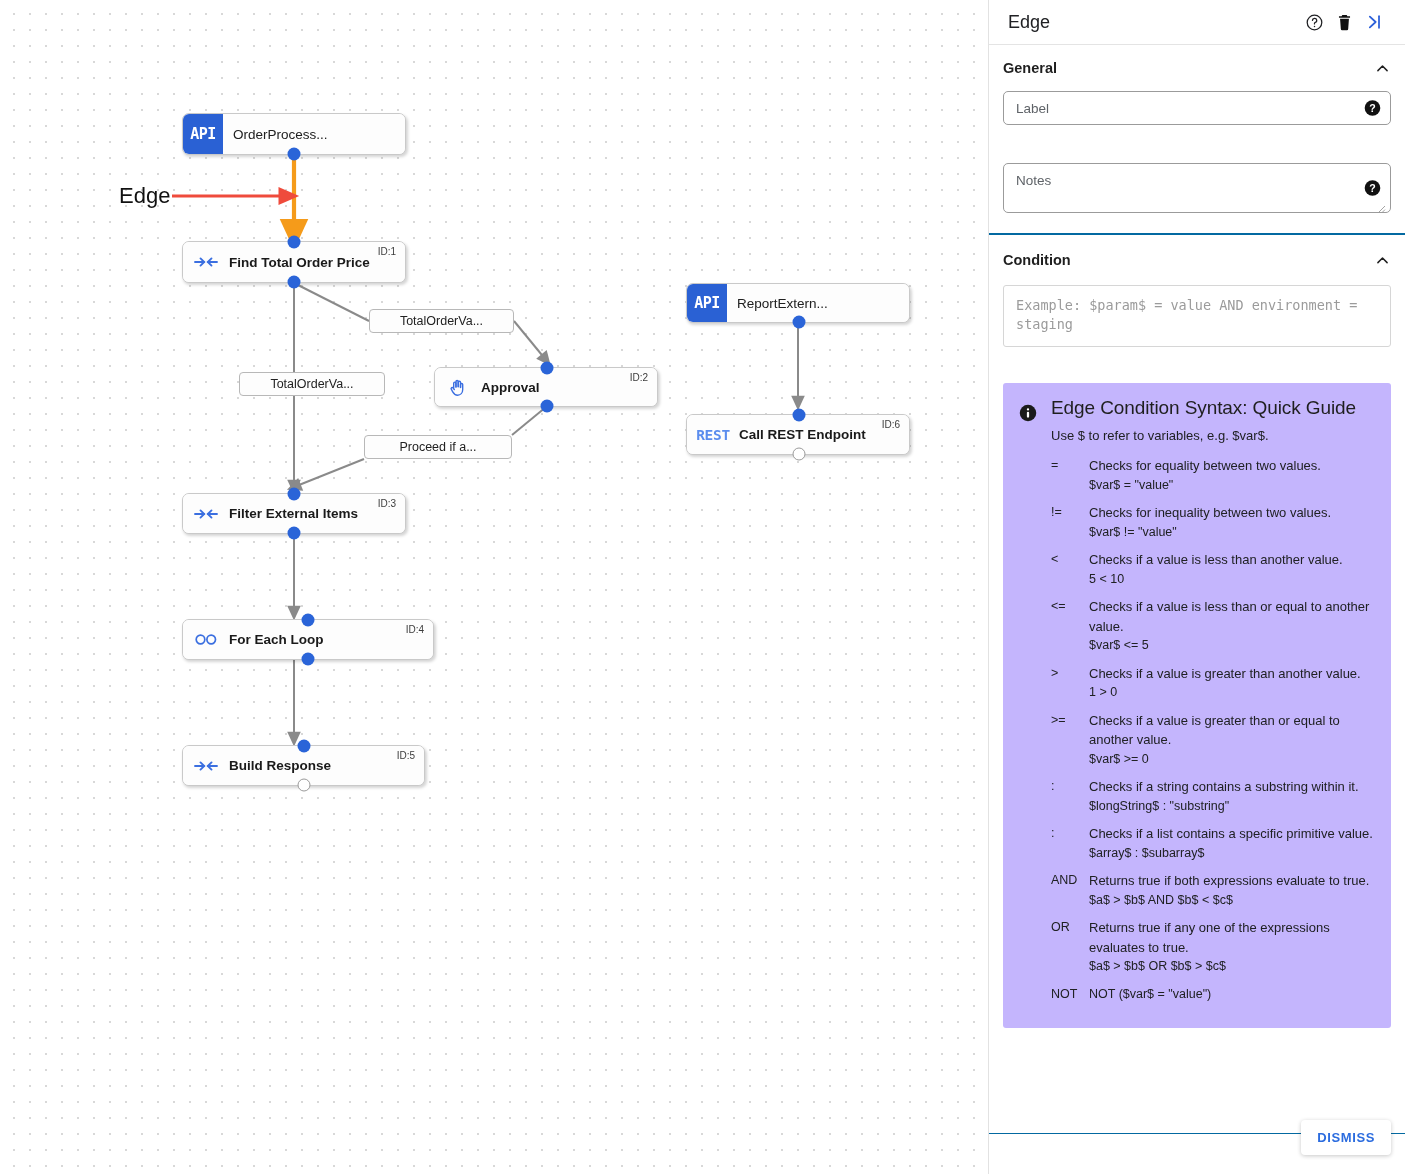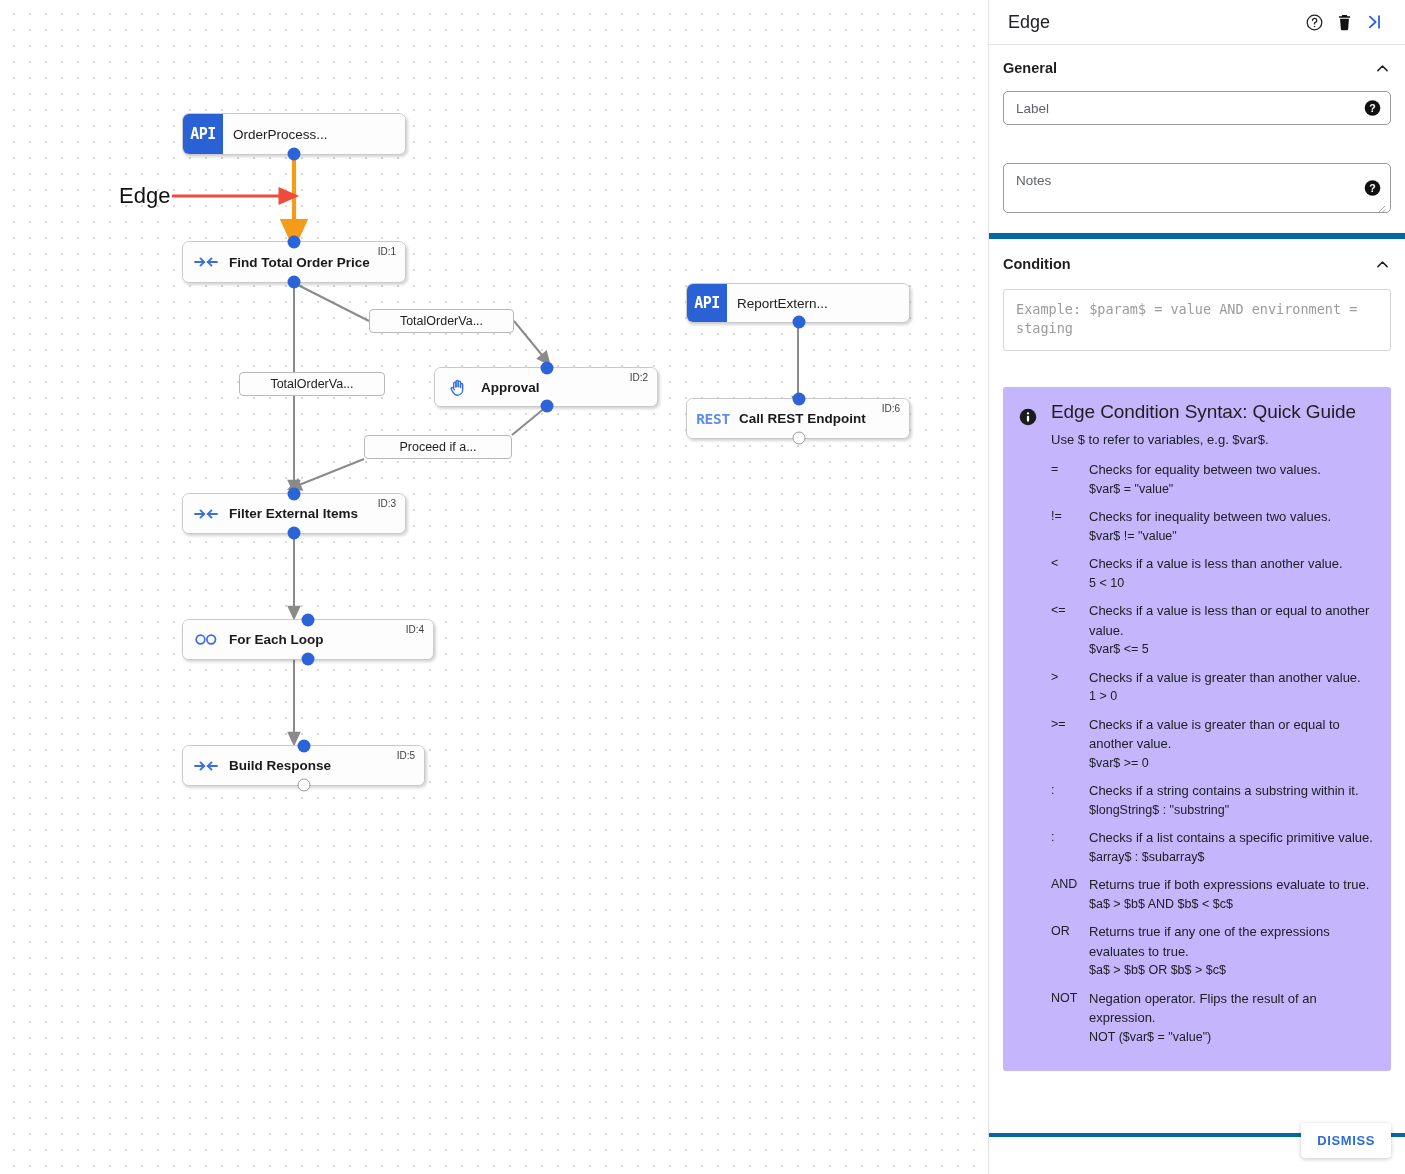--- a/index.html
+++ b/index.html
@@ -139,21 +139,21 @@
   #panel-title {
     font-size: 18px; color:#202124; font-weight: 400;
     flex: 1;
   }
   .hdr-icon { width: 30px; height: 30px; display:flex; align-items:center; justify-content:center; cursor:pointer; }
 
   #panel-body { flex: 1; overflow: hidden; position: relative; }
 
   .card {
     background: #fff;
-    border-bottom: 6px solid #0369a1;
+    border-bottom: 2px solid #0369a1;
     padding: 0 14px 18px 14px;
   }
   .card.nobdr { border-bottom: none; }
   .card-head {
     height: 46px;
     display:flex; align-items:center;
     font-size: 14.5px; font-weight: 700; color: #1f1f1f;
   }
   .card-head .t { flex:1; }
   .chev { color:#1f1f1f; display:flex; align-items:center; }
@@ -215,21 +215,21 @@
     font-size: 12.5px;
     color: #202124;
     line-height: 19.5px;
   }
   .op-desc { flex: 1; }
   .op-desc .d { font-size: 13px; color:#202124; line-height: 19.5px; }
   .op-desc .e { font-size: 12.5px; color:#202124; line-height: 19.5px; }
 
   #panel-footer {
     height: 41px;
-    border-top: 4px solid #0369a1;
+    border-top: 1px solid #0369a1;
     position: relative;
     flex: 0 0 41px;
   }
   #dismiss {
     position:absolute;
     right: 14px; top: -14px;
     background: #ffffff;
     border: none;
     border-radius: 4px;
     box-shadow: 0 1px 4px rgba(0,0,0,0.22);
@@ -380,21 +380,21 @@
   </div>
 
   <div class="node" style="left:686px; top:283px; width:224px; height:40px;">
     <div class="node-inner">
       <div class="node-badge">API</div>
       <div class="node-label plain">ReportExtern...</div>
     </div>
     <div class="port bottom" style="left:112px;"></div>
   </div>
 
-  <div class="node" style="left:686px; top:398px; width:224px; height:41px;">
+  <div class="node" style="left:686px; top:414px; width:224px; height:41px;">
     <div class="node-inner">
       <div class="node-icon-rest">REST</div>
       <div class="node-label">Call REST Endpoint</div>
     </div>
     <div class="node-id">ID:6</div>
     <div class="port top" style="left:112px;"></div>
     <div class="port bottom hollow" style="left:112px;"></div>
   </div>
 
   <div class="edge-label" style="left:369px; top:309px; width:145px;">TotalOrderVa...</div>
@@ -558,21 +558,20 @@
               <div class="op-row">
                 <div class="op-key">OR</div>
                 <div class="op-desc">
                   <div class="d">Returns true if any one of the expressions evaluates to true.</div>
                   <div class="e">$a$ &gt; $b$ OR $b$ &gt; $c$</div>
                 </div>
               </div>
               <div class="op-row">
                 <div class="op-key">NOT</div>
                 <div class="op-desc">
-                  <div class="d">Negation operator. Flips the result of an expression.</div>
                   <div class="e">NOT ($var$ = "value")</div>
                 </div>
               </div>
             </div>
         </div>
       </div>
     </div>
   </div>
 
   <div id="panel-footer">

